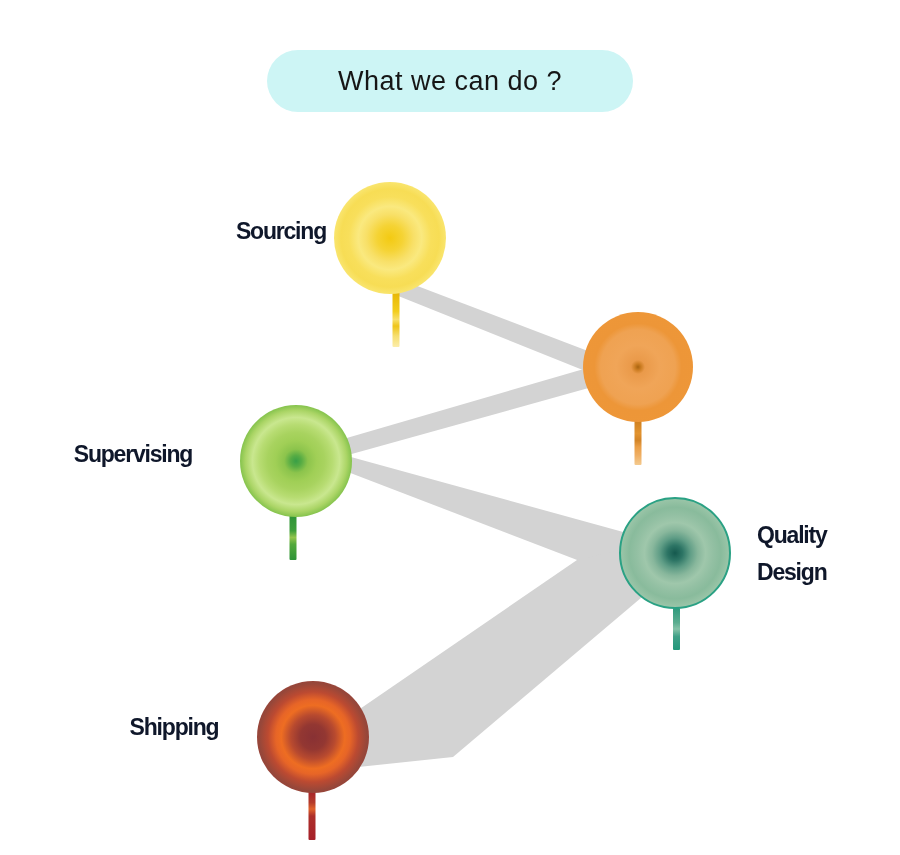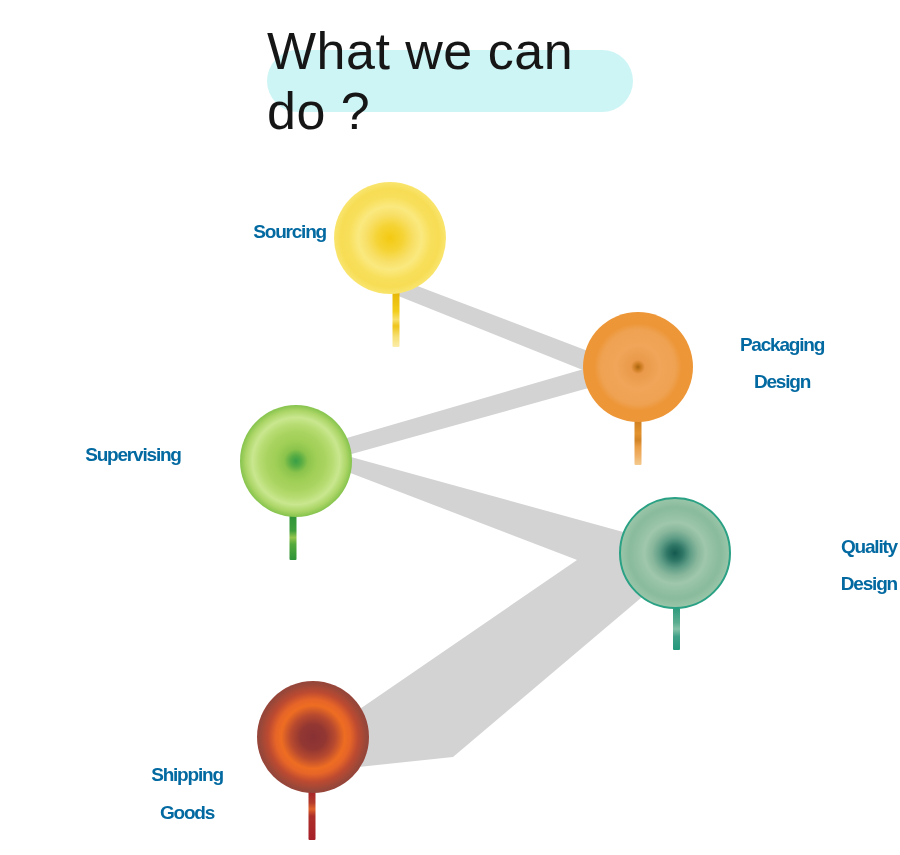--- a/index.html
+++ b/index.html
@@ -9,21 +9,21 @@
     background:#ffffff;
     overflow:hidden;
     font-family:"Liberation Sans", sans-serif;
   }
   #connector-svg { position:absolute; left:0; top:0; width:900px; height:855px; }
 
   .title-banner {
     position:absolute; left:267px; top:50px; width:366px; height:62px;
     background:#cdf5f5; border-radius:31px;
     display:flex; align-items:center; justify-content:center;
-    font-size:52px; font-weight:400; color:#161616; letter-spacing:0.5px;
+    font-size:27px; font-weight:400; color:#161616; letter-spacing:0.5px;
   }
 
   .node-circle { position:absolute; width:112px; height:112px; border-radius:50%; box-sizing:border-box; }
 
   .circle-sourcing {
     left:334px; top:182px;
     background: radial-gradient(circle at 50% 50%,
       #f3ca12 0%, #f5d334 16%, #f8e068 30%, #fae97f 40%, #f8df5b 52%,
       #f7dd55 62%, #fae878 74%, #fcf0a2 88%, #fdf5c0 100%);
   }
@@ -48,29 +48,29 @@
       #93c0a3 50%, #89bb9c 60%, #9cc6a9 72%, #8cc0a1 84%, #81c0a0 95%, #7fc2a2 100%);
   }
   .circle-shipping {
     left:257px; top:681px;
     background: radial-gradient(circle at 50% 50%,
       #883134 0%, #933732 16%, #b84a2f 28%, #ee6d22 40%, #e76527 47%,
       #bc4a31 57%, #96473a 68%, #9c3d35 78%, #ad272c 89%, #b5202b 97%, #b5202b 100%);
   }
 
   .node-label {
-    position:absolute; font-weight:700; font-size:19px; letter-spacing:-1.2px;
-    color:#0369a1; line-height:37px; white-space:nowrap;
+    position:absolute; font-weight:700; font-size:23px; letter-spacing:-1.2px;
+    color:#0f172a; line-height:37px; white-space:nowrap;
   }
   .node-label span { display:block; }
   .label-sourcing    { left:130px; top:216px; width:196px; text-align:right; line-height:31px; }
   .label-packaging   { left:702px; top:326px; width:160px; text-align:center; }
   .label-supervising { left:35px;  top:439px; width:196px; text-align:center; line-height:31px; }
-  .label-quality     { left:757px; top:528px; width:140px; text-align:right; }
-  .label-shipping    { left:97px;  top:708px; width:180px; text-align:center; line-height:38px;margin-top:48px; }
+  .label-quality     { left:757px; top:517px; width:140px; text-align:left; }
+  .label-shipping    { left:84px;  top:708px; width:180px; text-align:center; line-height:38px; }
 </style>
 </head>
 <body>
 
 <div id="canvas">
 
   <svg id="connector-svg" viewBox="0 0 900 855" xmlns="http://www.w3.org/2000/svg">
     <defs>
       <linearGradient id="stem-sourcing" x1="0" y1="0" x2="0" y2="1">
         <stop offset="0" stop-color="#e7b606"></stop>
@@ -130,32 +130,27 @@
   <div class="node-circle circle-sourcing"></div>
   <div class="node-circle circle-packaging"></div>
   <div class="node-circle circle-supervising"></div>
   <div class="node-circle circle-quality"></div>
   <div class="node-circle circle-shipping"></div>
 
   <div class="node-label label-sourcing">
     <span>Sourcing</span>
   </div>
 
-  <div class="node-label label-packaging">
-    <span>Packaging</span>
-    <span>Design</span>
-  </div>
 
   <div class="node-label label-supervising">
     <span>Supervising</span>
   </div>
 
   <div class="node-label label-quality">
     <span>Quality</span>
     <span>Design</span>
   </div>
 
   <div class="node-label label-shipping">
     <span>Shipping</span>
-    <span>Goods</span>
   </div>
 
 </div>
 
 </body></html>

